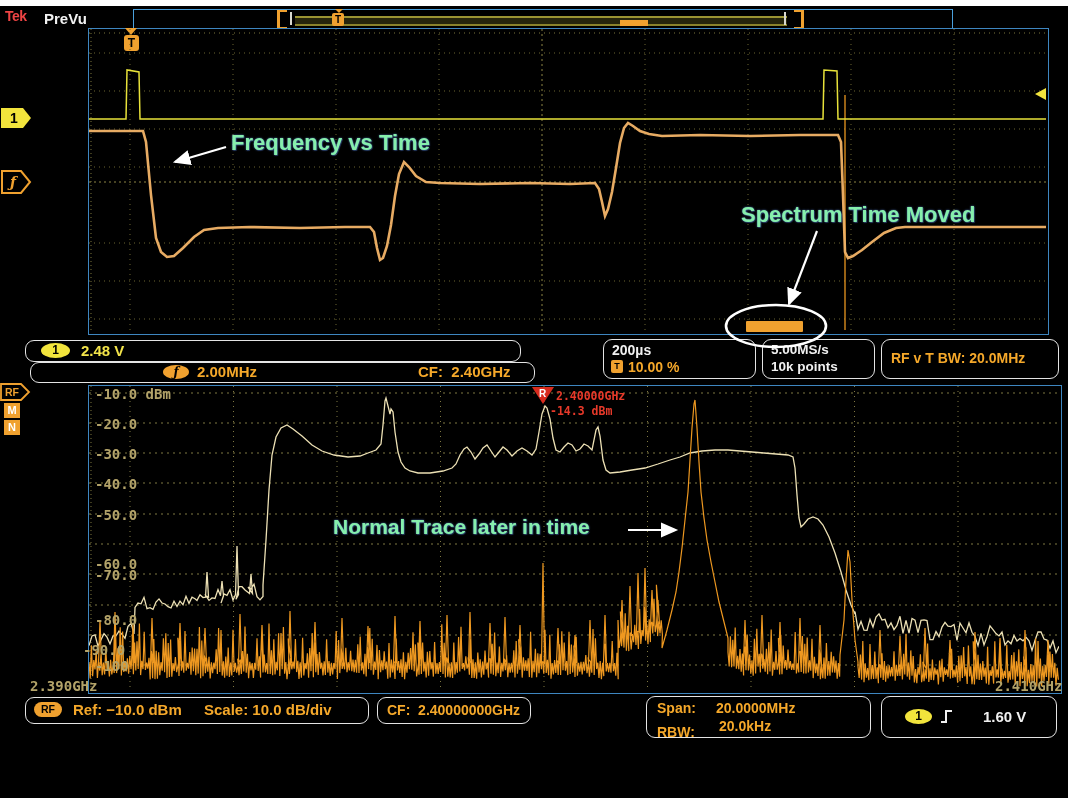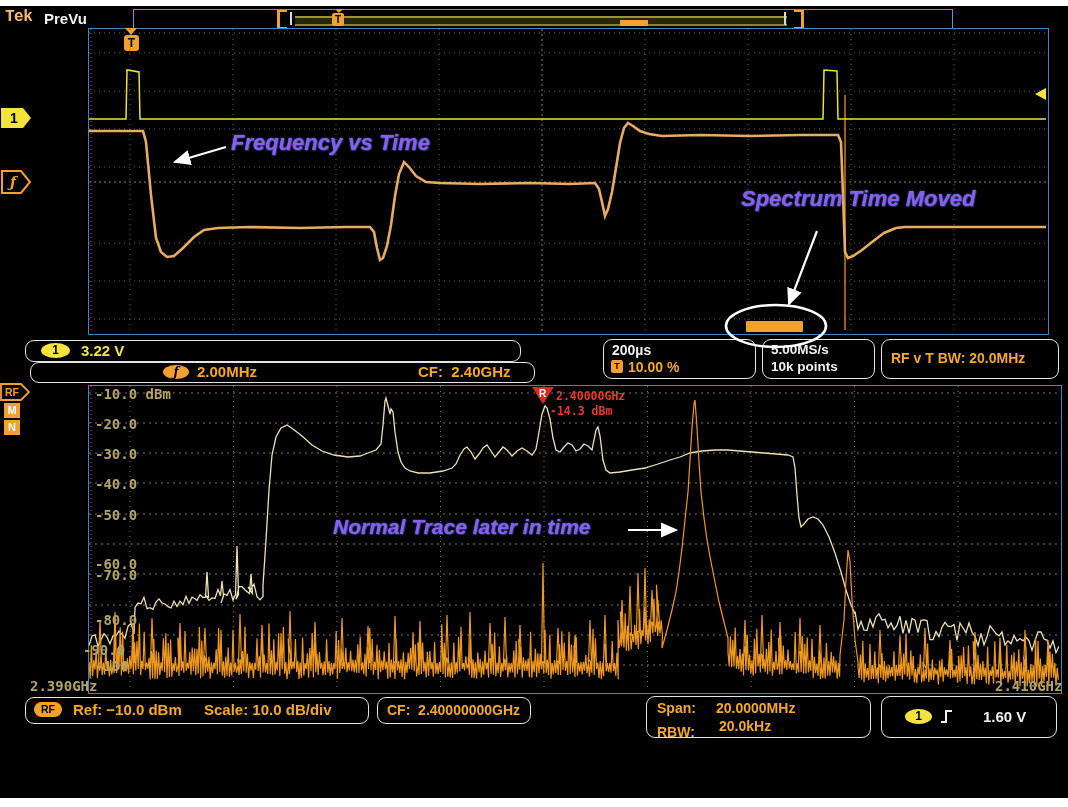--- a/index.html
+++ b/index.html
@@ -1,21 +1,21 @@
 <!DOCTYPE html>
 <html><head>
 <meta charset="utf-8">
 <style>
   html,body{margin:0;padding:0;background:#ffffff;}
   #frame{position:relative;width:1068px;height:807px;background:#ffffff;overflow:hidden;
          font-family:"Liberation Sans","DejaVu Sans",sans-serif;}
   #app{position:absolute;left:0;top:6px;width:1068px;height:792px;background:#000;}
   .abs{position:absolute;}
   
-  #tek-logo{left:5px;top:2px;color:#fdba74;font-size:16px;font-weight:bold;letter-spacing:-.5px;font-family:Liberation Mono, monospace;}
+  #tek-logo{left:5px;top:2px;color:#ef4444;font-size:14px;font-weight:bold;letter-spacing:-.5px;}
   #prevu{left:44px;top:4px;color:#f2f2f2;font-size:15px;font-weight:bold;}
   #ovbar{left:133px;top:3px;width:818px;height:19px;border:1.5px solid #4aa0dc;background:#000;}
   #ovline{left:295px;top:10px;width:492px;height:6px;border-top:2px solid #9b9433;border-bottom:2px solid #8a832c;background:#26250c;}
   .ovtick{top:6px;width:2px;height:13px;background:#d8d8cf;}
   .bracket{top:4px;width:7px;height:15px;}
   #br-l{left:277px;border-left:3px solid #f0a12f;border-top:2px solid #f0a12f;border-bottom:2px solid #f0a12f;}
   #br-r{left:794px;border-right:3px solid #f0a12f;border-top:2px solid #f0a12f;border-bottom:2px solid #f0a12f;}
   .tshield{background:#f0a12f;color:#000;font-weight:bold;text-align:center;border-radius:2px;}
   #bar-t{left:332px;top:7px;width:12px;height:13px;font-size:10px;line-height:13px;}
   #bar-t-tri{left:335px;top:3px;width:0;height:0;border-left:4px solid transparent;border-right:4px solid transparent;border-top:4px solid #f0a12f;}
@@ -36,22 +36,22 @@
   .org{background:#f0a12f;}
   .txt-y{color:#f3e44a;font-weight:bold;}
   .txt-o{color:#f5a82a;font-weight:bold;}
   .txt-w{color:#f0f0f0;font-weight:bold;}
   .fs14{font-size:14px;} .fs15{font-size:15px;} .fs13{font-size:13.5px;}
   
   .axlbl{color:#b3a369;font-family:"DejaVu Sans Mono",monospace;font-size:14px;font-weight:bold;white-space:pre;}
   
   #marker-txt1,#marker-txt2{color:#e8392a;font-family:"DejaVu Sans Mono",monospace;font-size:11.5px;font-weight:bold;}
   
-  .anno{color:#8b5cf6;font-weight:bold;white-space:nowrap;
-        text-shadow:0 0 2px rgba(110,160,255,.75),1px 1px 0 rgba(50,80,140,.4);font-style:italic;}
+  .anno{color:#86efac;font-weight:bold;white-space:nowrap;
+        text-shadow:0 0 2px rgba(110,160,255,.75),1px 1px 0 rgba(50,80,140,.4);}
   svg{position:absolute;left:0;top:0;pointer-events:none;}
   #scope-svg{z-index:3;} #anno-svg{z-index:8;}
   .zbadge{z-index:5;} .ztext{z-index:9;}
 </style>
 </head>
 <body>
 
 <div id="frame">
   <div id="app">
 
@@ -83,21 +83,21 @@
     </svg>
     <svg class="zbadge" style="left:0px;top:377px;" width="32" height="19">
       <polygon points="1,1 21,1 29,9 21,17 1,17" fill="#000" stroke="#f0a12f" stroke-width="1.8"></polygon>
       <text x="5" y="13" font-size="10.5" font-weight="bold" fill="#f0a12f">RF</text>
     </svg>
     <div class="abs mn-badge zbadge" style="top:397px;">M</div>
     <div class="abs mn-badge zbadge" style="top:414px;">N</div>
 
     <div class="abs rbox zbadge" style="left:25px;top:334px;width:494px;height:20px;">
       <div class="abs oval yel" style="left:15px;top:2px;width:29px;height:15px;font-size:12px;line-height:15px;">1</div>
-      <div class="abs txt-y fs15" style="left:55px;top:1px;">3.22 V</div>
+      <div class="abs txt-y fs15" style="left:55px;top:1px;">2.48 V</div>
     </div>
     <div class="abs rbox zbadge" style="left:30px;top:356px;width:503px;height:19px;">
       <div class="abs oval org" style="left:132px;top:2px;width:26px;height:14px;font-size:12px;line-height:14px;font-style:italic;font-family:'DejaVu Serif',serif;">ƒ</div>
       <div class="abs txt-o fs15" style="left:166px;top:0px;">2.00MHz</div>
       <div class="abs txt-o fs15" style="left:387px;top:0px;white-space:pre;">CF:  2.40GHz</div>
     </div>
     <div class="abs rbox zbadge" style="left:603px;top:333px;width:151px;height:38px;border-radius:9px;">
       <div class="abs txt-w fs14" style="left:8px;top:2px;">200µs</div>
       <div class="abs tshield" style="left:7px;top:20px;width:12px;height:13px;font-size:9px;line-height:13px;">T</div>
       <div class="abs txt-o fs14" style="left:24px;top:19px;">10.00 %</div>
@@ -225,16 +225,16 @@
           <path d="M0,0 L8,3.5 L0,7 z" fill="#ffffff"></path>
         </marker>
       </defs>
       <line x1="226" y1="141" x2="175" y2="156" stroke="#fff" stroke-width="2.2" marker-end="url(#ah)"></line>
       <line x1="817" y1="225" x2="789" y2="298" stroke="#fff" stroke-width="2.2" marker-end="url(#ah)"></line>
       <line x1="628" y1="524" x2="676" y2="524" stroke="#fff" stroke-width="2.2" marker-end="url(#ah)"></line>
       <ellipse cx="776" cy="320" rx="50" ry="21" fill="none" stroke="#fff" stroke-width="2.6"></ellipse>
     </svg>
 
     <div class="abs anno ztext" style="left:231px;top:124px;font-size:22px;">Frequency vs Time</div>
-    <div class="abs anno ztext" style="left:741px;top:180px;font-size:22px;text-align:center;">Spectrum Time Moved</div>
+    <div class="abs anno ztext" style="left:741px;top:196px;font-size:22px;text-align:center;">Spectrum Time Moved</div>
     <div class="abs anno ztext" style="left:333px;top:509px;font-size:21px;">Normal Trace later in time</div>
   </div>
 </div>
 
 </body></html>

